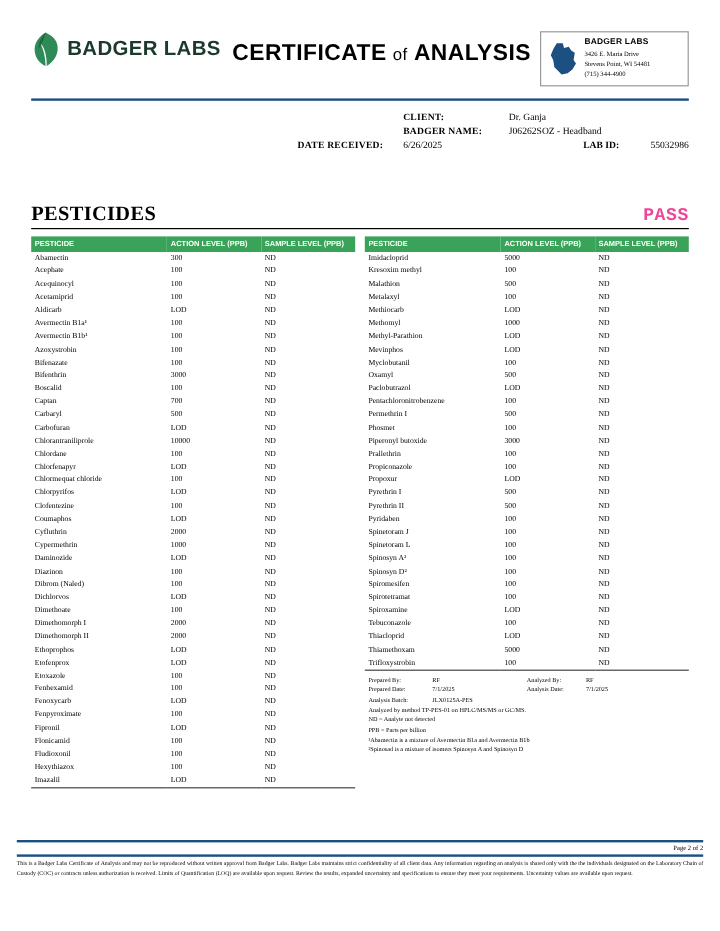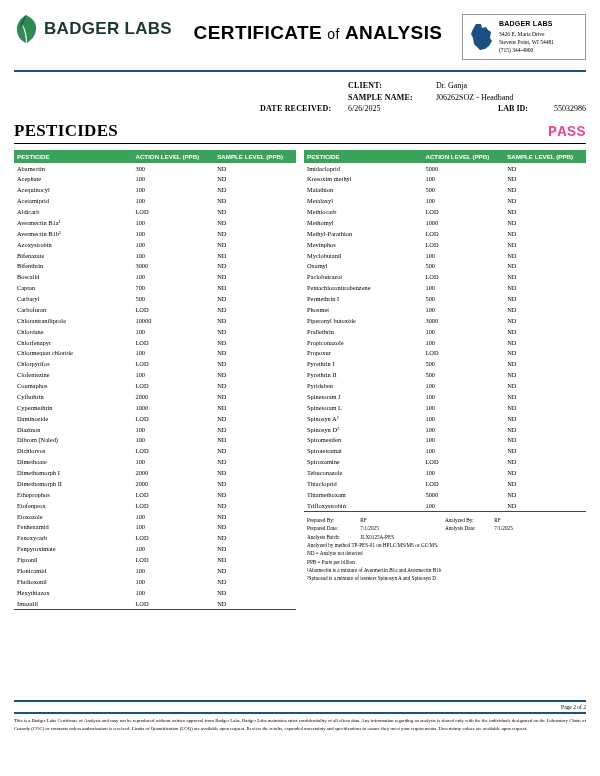--- a/index.html
+++ b/index.html
@@ -4,21 +4,21 @@
 <style>
   * { box-sizing: border-box; }
   html, body { margin:0; padding:0; }
   body {
     width:600px; height:776px;
     background:#ffffff;
     font-family:"Liberation Serif", serif;
     color:#000;
     position:relative;
   }
-  .page { position:relative; width:600px; height:776px; padding:0; }
+  .page { position:relative; width:600px; height:776px; padding:12px; }
 
   
   .header { display:flex; align-items:flex-start; padding:14px 14px 0 14px; }
   .brand { display:flex; align-items:center; width:160px; flex:0 0 160px; }
   .brand-leaf { width:24px; height:30px; position:relative; margin-right:6px; }
   .brand-name { font-family:"Liberation Sans", sans-serif; font-weight:bold; font-size:17px; letter-spacing:.3px; color:#1b3a2b;}
   .title-wrap { flex:1; text-align:center; padding-top:8px; }
   .coa-title { font-family:"Liberation Sans", sans-serif; font-size:17px; letter-spacing:.4px; }
   .coa-title .big { font-size:19px; font-weight:bold;margin-top:20px; }
   .coa-title .small { font-size:14px; font-weight:normal; }
@@ -30,21 +30,21 @@
   .rule { border-top:2px solid #1c4f82; margin:10px 14px 0 14px; }
 
   
   .info { padding:8px 14px 0 40px; font-size:8px; }
   .info-row { display:flex; line-height:1.45;justify-content:flex-end; }
   .info-label { font-family:"Liberation Serif", serif; font-weight:bold; width:88px; flex:0 0 88px; letter-spacing:.2px;}
   .info-value { width:150px; flex:0 0 150px; }
   .info-label2 { font-weight:bold; width:56px; flex:0 0 56px; }
 
   
-  .sect { display:flex; align-items:flex-end; justify-content:space-between; padding:6px 14px 2px 14px; }
+  .sect { display:flex; align-items:flex-end; justify-content:space-between; padding:6px 14px 2px 14px;margin-top:35px; }
   .sect h2 { font-family:"Liberation Serif", serif; font-size:17px; margin:0; font-weight:bold; letter-spacing:.3px;}
   .sect .pass { font-family:Liberation Mono, monospace; font-size:15px; font-weight:bold; color:#ec4899; letter-spacing:.5px;}
   .sect-rule { border-top:1.5px solid #000; margin:0 14px 6px 14px; }
 
   
   .tables { display:flex; gap:8px; padding:0 14px; }
   .tcol { flex:1; }
   table.pest { width:100%; border-collapse:collapse; font-size:6.4px; }
   table.pest th {
     background:#3aa35a; color:#fff; font-family:"Liberation Sans", sans-serif;
@@ -122,21 +122,21 @@
   </div>
 
   <div class="rule"></div>
 
   <div class="info">
     <div class="info-row">
       <span class="info-label">CLIENT:</span>
       <span class="info-value">Dr. Ganja</span>
     </div>
     <div class="info-row">
-      <span class="info-label">SAMPLE NAME:</span>
+      <span class="info-label">BADGER NAME:</span>
       <span class="info-value">J06262SOZ - Headband</span>
     </div>
     <div class="info-row">
       <span class="info-label">DATE RECEIVED:</span>
       <span class="info-value">6/26/2025</span>
       <span class="info-label2">LAB ID:</span>
       <span>55032986</span>
     </div>
   </div>
 

